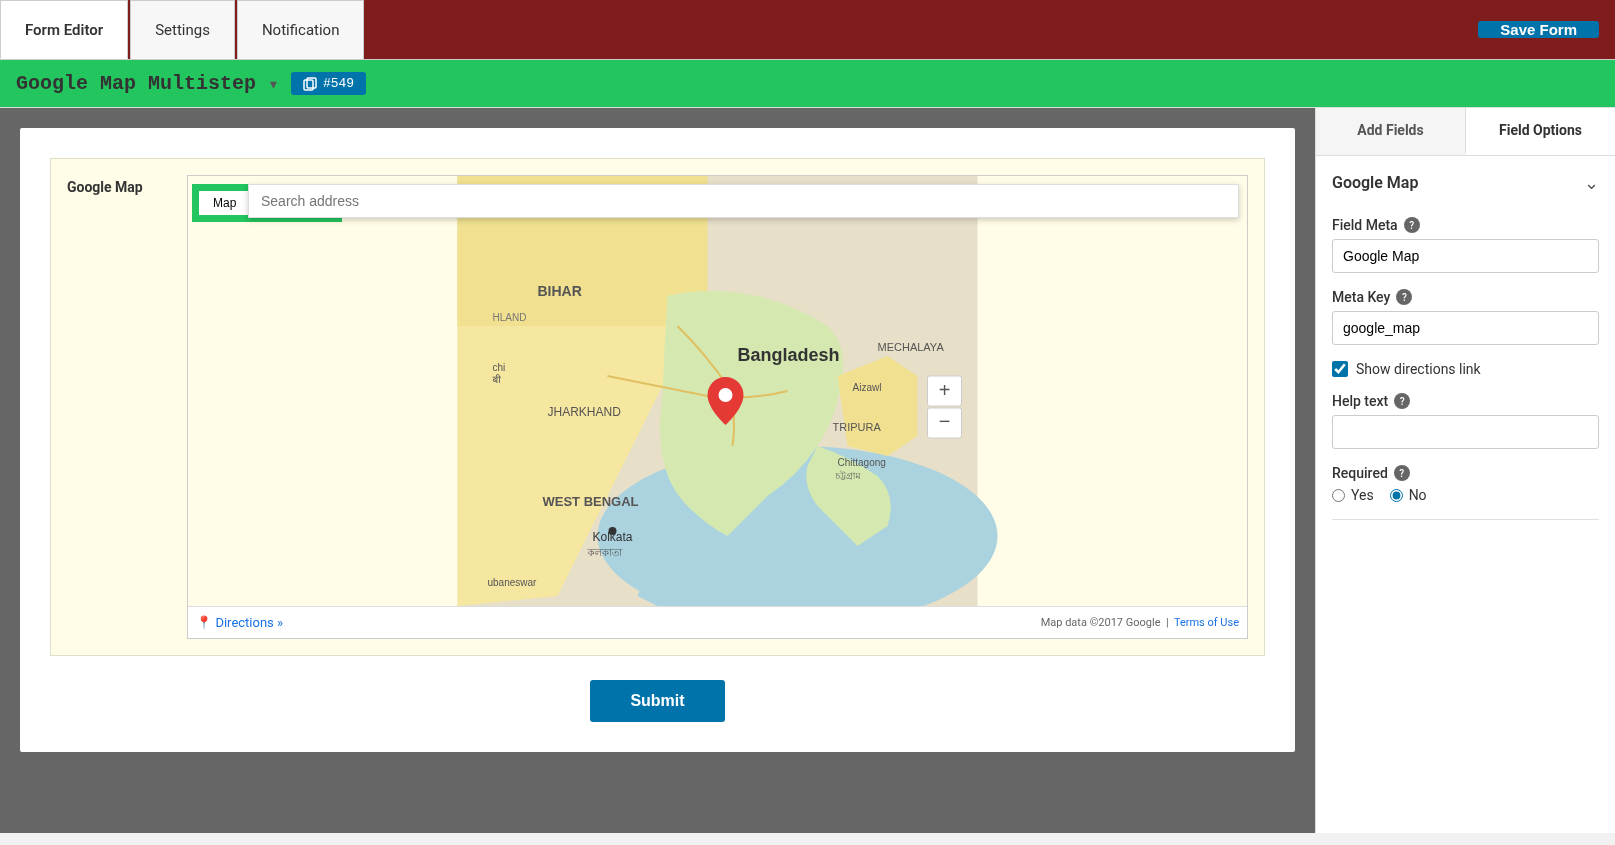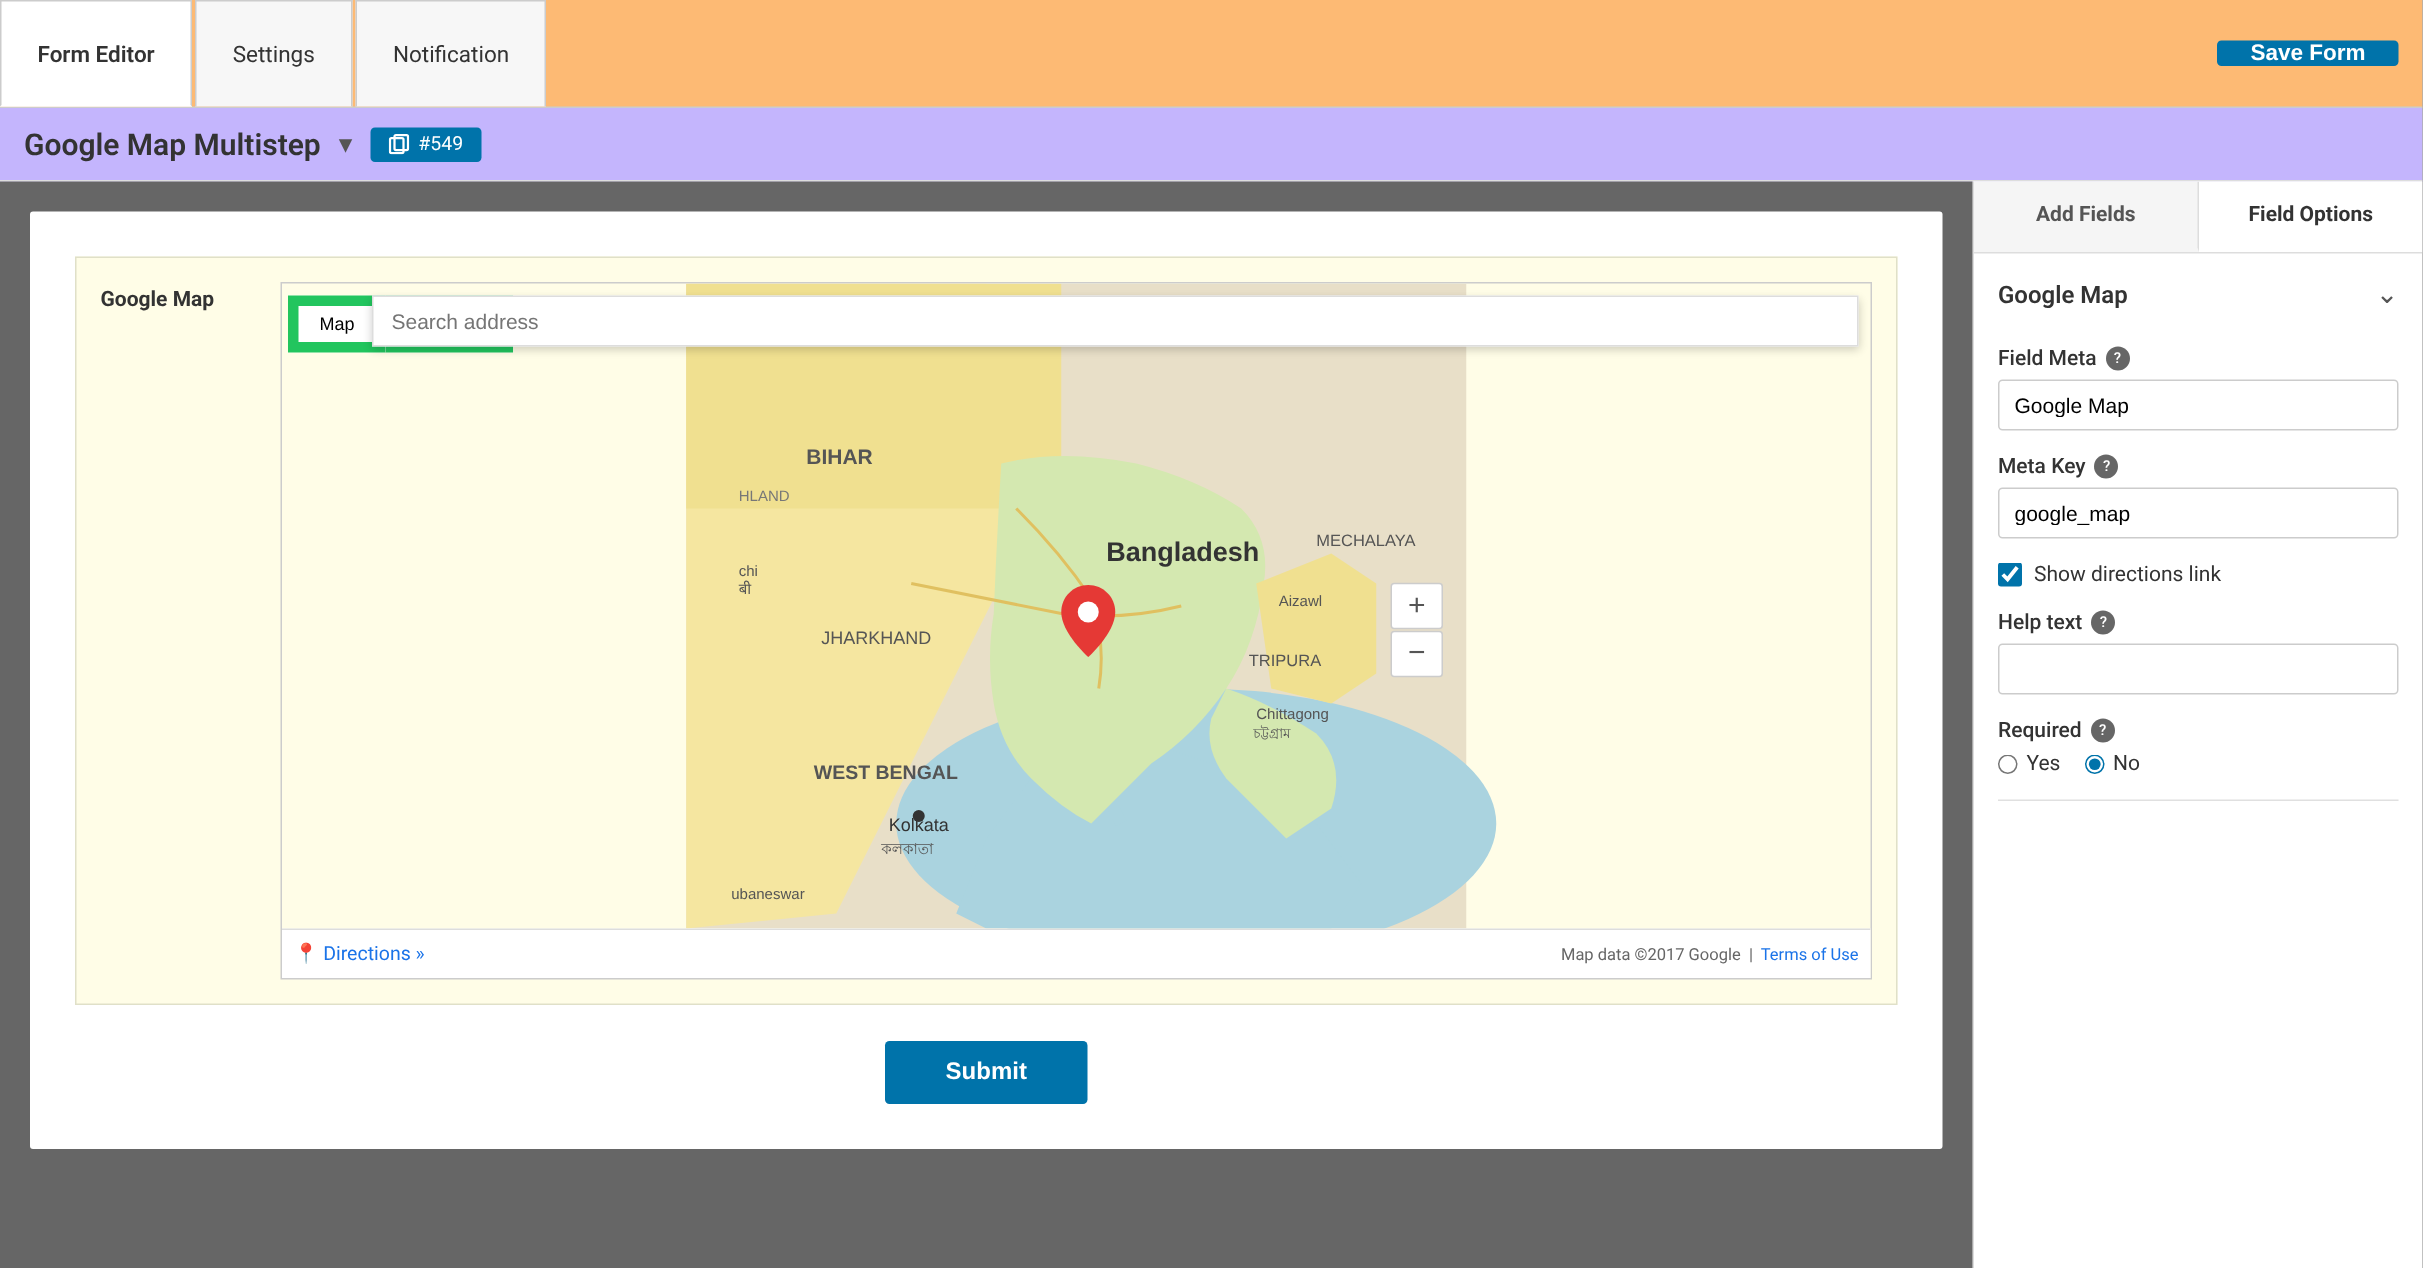--- a/index.html
+++ b/index.html
@@ -1,29 +1,29 @@
 <!DOCTYPE html>
 <html><head>
   <meta charset="utf-8">
   <style>
     * { box-sizing: border-box; margin: 0; padding: 0; }
     body { font-family: -apple-system, BlinkMacSystemFont, "Segoe UI", Roboto, sans-serif; background: #f1f1f1; font-size: 14px; color: #333; }
 
     
-    .top-bar { display: flex; align-items: center; justify-content: space-between; background: #fdba74; border-bottom: 1px solid #ccc; padding: 0 0 0 0; height: 72px; }
+    .top-bar { display: flex; align-items: center; justify-content: space-between; background: #7f1d1d; border-bottom: 1px solid #ccc; padding: 0 0 0 0; height: 60px; }
     .top-tabs { display: flex; height: 100%; }
     .top-tab { padding: 0 24px; border: 1px solid #ccc; border-bottom: none; background: #f7f7f7; cursor: pointer; font-size: 15px; display: flex; align-items: center; height: 100%; margin-right: 2px; }
     .top-tab.active { background: #fff; border-bottom: 1px solid #fff; font-weight: 600; margin-bottom: -1px; z-index: 1; }
     .save-btn { background: #0073aa; color: #fff; border: none; padding: 0 22px; font-size: 15px; font-weight: 600; cursor: pointer; border-radius: 3px; margin-right: 16px; }
 
     
-    .sub-header { display: flex; align-items: center; padding: 12px 16px; background: #c4b5fd; border-bottom: 1px solid #ddd; gap: 12px; }
+    .sub-header { display: flex; align-items: center; padding: 12px 16px; background: #22c55e; border-bottom: 1px solid #ddd; gap: 12px; font-family: Liberation Mono, monospace; }
     .form-title { font-size: 20px; font-weight: 600; }
     .dropdown-arrow { font-size: 18px; cursor: pointer; color: #555; }
-    .form-id-badge { background: #0073aa; color: #fff; padding: 4px 12px; border-radius: 3px; font-size: 13px; display: flex; align-items: flex-start; gap: 6px; cursor: pointer; }
+    .form-id-badge { background: #0073aa; color: #fff; padding: 4px 12px; border-radius: 3px; font-size: 13px; display: flex; align-items: flex-end; gap: 6px; cursor: pointer; }
 
     
     .main-layout { display: flex; height: calc(845px - 120px); }
 
     
     .canvas-area { flex: 1; background: #666; overflow: hidden; position: relative; }
     .canvas-scroll { width: 100%; height: 100%; overflow-y: auto; }
     .canvas-scroll::-webkit-scrollbar { width: 8px; }
     .canvas-scroll::-webkit-scrollbar-track { background: #555; }
     .canvas-scroll::-webkit-scrollbar-thumb { background: #999; border-radius: 4px; }

